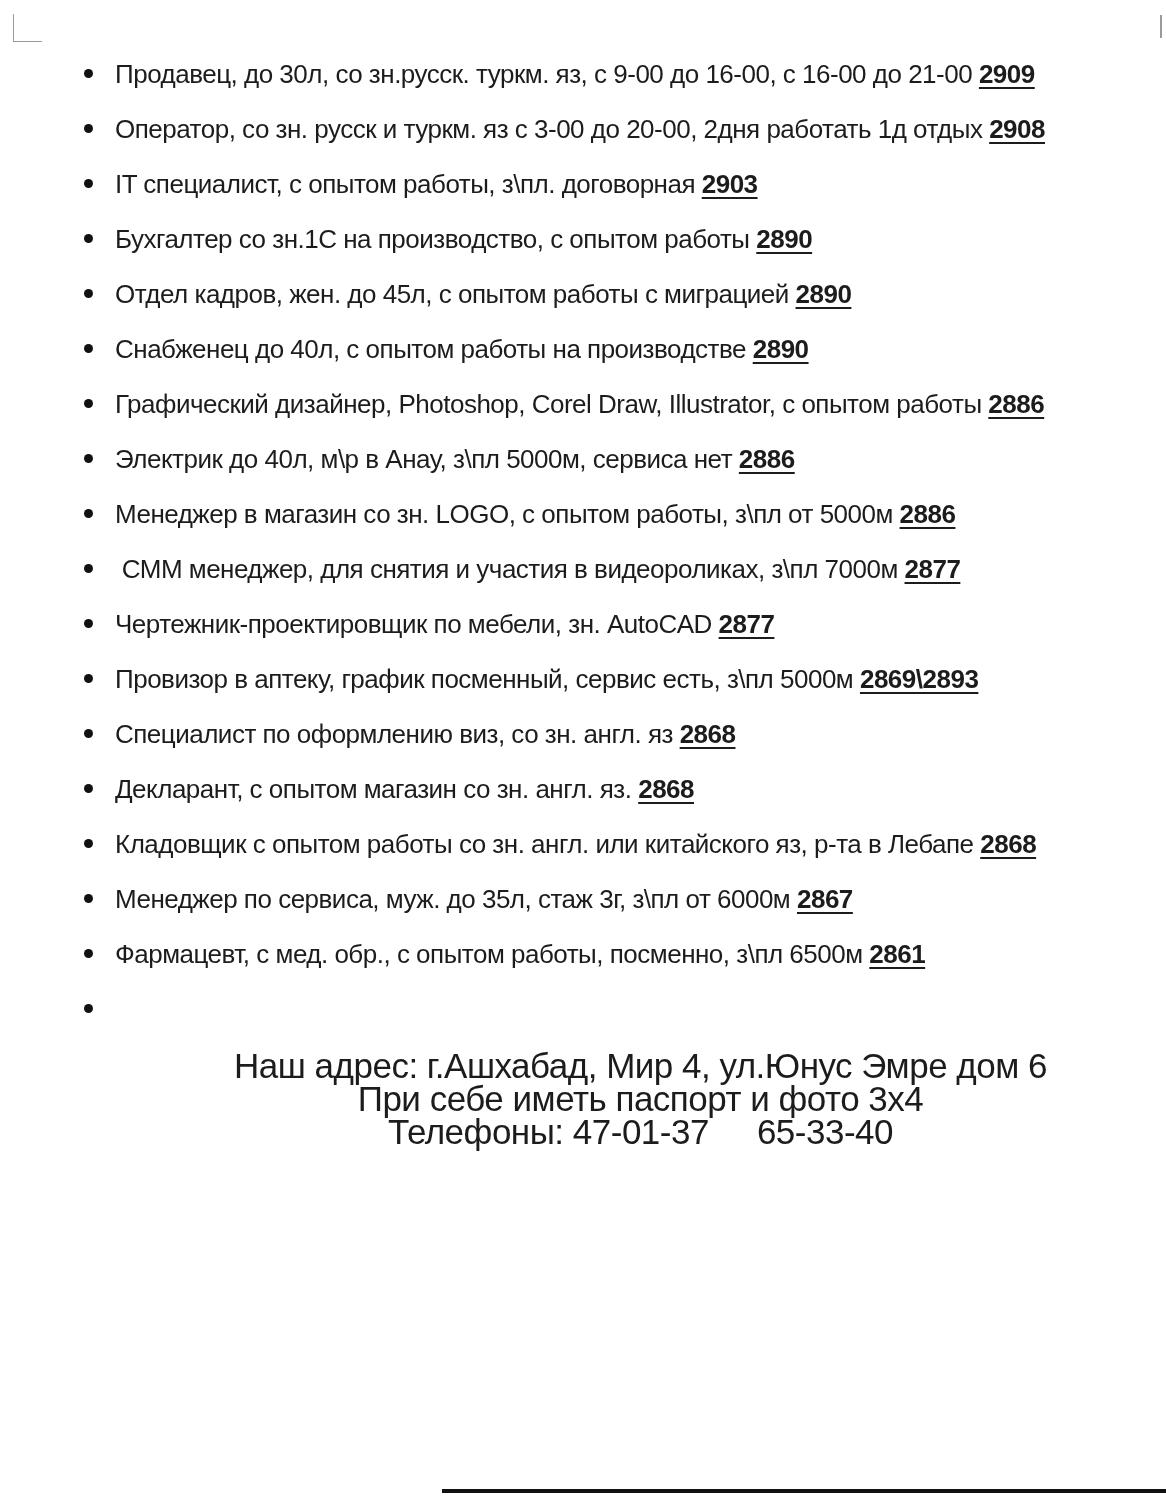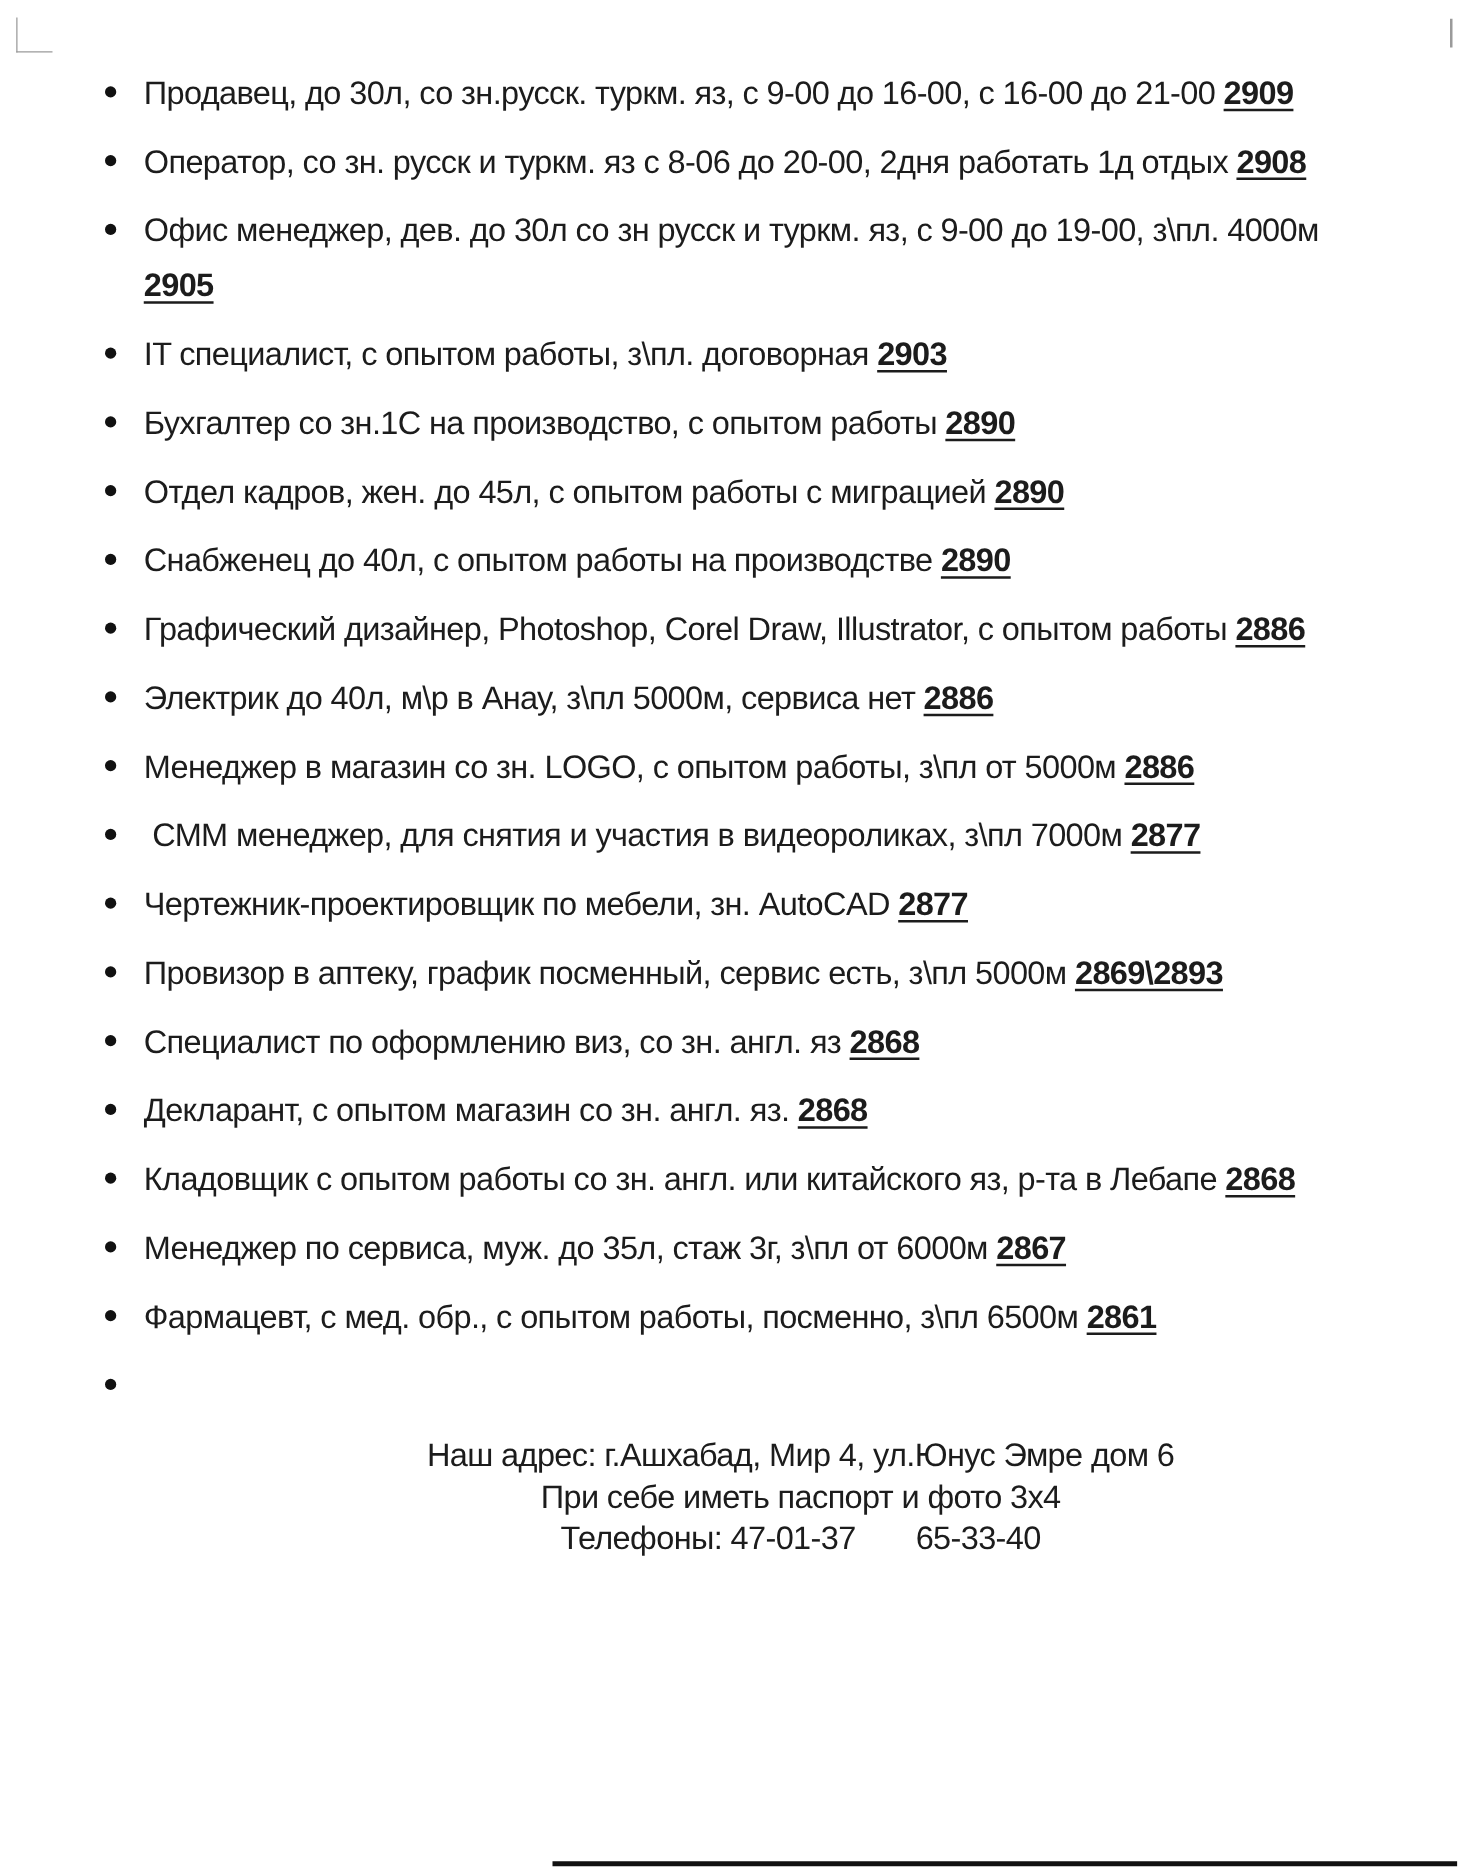--- a/index.html
+++ b/index.html
@@ -63,21 +63,21 @@
   .item-number {
     font-weight: bold;
     text-decoration: underline;
     text-decoration-thickness: 2px;
     text-underline-offset: 4px;
   }
   .footer {
     padding-left: 115px;
     margin-top: 18px;
     text-align: center;
-    font-size: 26px;
+    font-size: 35px;
     line-height: 33px;
     letter-spacing: -0.5px;
   }
   .footer-line {
     margin: 0;
   }
   .phone-2 {
     margin-left: 48px;
   }
   .bottom-rule {
@@ -92,22 +92,21 @@
 </head>
 <body>
 
 <div class="page">
 
   <div class="corner-mark-tl"></div>
   <div class="edge-mark-tr"></div>
 
   <ul class="vacancy-list">
       <li class="vacancy-item"><span class="item-text">Продавец, до 30л, со зн.русск. туркм. яз, с 9-00 до 16-00, с 16-00 до 21-00</span> <span class="item-number">2909</span></li>
-      <li class="vacancy-item"><span class="item-text">Оператор, со зн. русск и туркм. яз с 8-06 до 20-00, 2дня работать 1д отдых</span> <span class="item-number">2908</span></li>
-      <li class="vacancy-item"><span class="item-text">Офис менеджер, дев. до 30л со зн русск и туркм. яз, с 9-00 до 19-00, з\пл. 4000м</span><br><span class="item-number">2905</span></li>
+      <li class="vacancy-item"><span class="item-text">Оператор, со зн. русск и туркм. яз с 3-00 до 20-00, 2дня работать 1д отдых</span> <span class="item-number">2908</span></li>
       <li class="vacancy-item"><span class="item-text">IT специалист, с опытом работы, з\пл. договорная</span> <span class="item-number">2903</span></li>
       <li class="vacancy-item"><span class="item-text">Бухгалтер со зн.1С на производство, с опытом работы</span> <span class="item-number">2890</span></li>
       <li class="vacancy-item"><span class="item-text">Отдел кадров, жен. до 45л, с опытом работы с миграцией</span> <span class="item-number">2890</span></li>
       <li class="vacancy-item"><span class="item-text">Снабженец до 40л, с опытом работы на производстве</span> <span class="item-number">2890</span></li>
       <li class="vacancy-item"><span class="item-text">Графический дизайнер, Photoshop, Corel Draw, Illustrator, с опытом работы</span> <span class="item-number">2886</span></li>
       <li class="vacancy-item"><span class="item-text">Электрик до 40л, м\р в Анау, з\пл 5000м, сервиса нет</span> <span class="item-number">2886</span></li>
       <li class="vacancy-item"><span class="item-text">Менеджер в магазин со зн. LOGO, с опытом работы, з\пл от 5000м</span> <span class="item-number">2886</span></li>
       <li class="vacancy-item"><span class="item-text"> СММ менеджер, для снятия и участия в видеороликах, з\пл 7000м</span> <span class="item-number">2877</span></li>
       <li class="vacancy-item"><span class="item-text">Чертежник-проектировщик по мебели, зн. AutoCAD</span> <span class="item-number">2877</span></li>
       <li class="vacancy-item"><span class="item-text">Провизор в аптеку, график посменный, сервис есть, з\пл 5000м</span> <span class="item-number">2869\2893</span></li>

